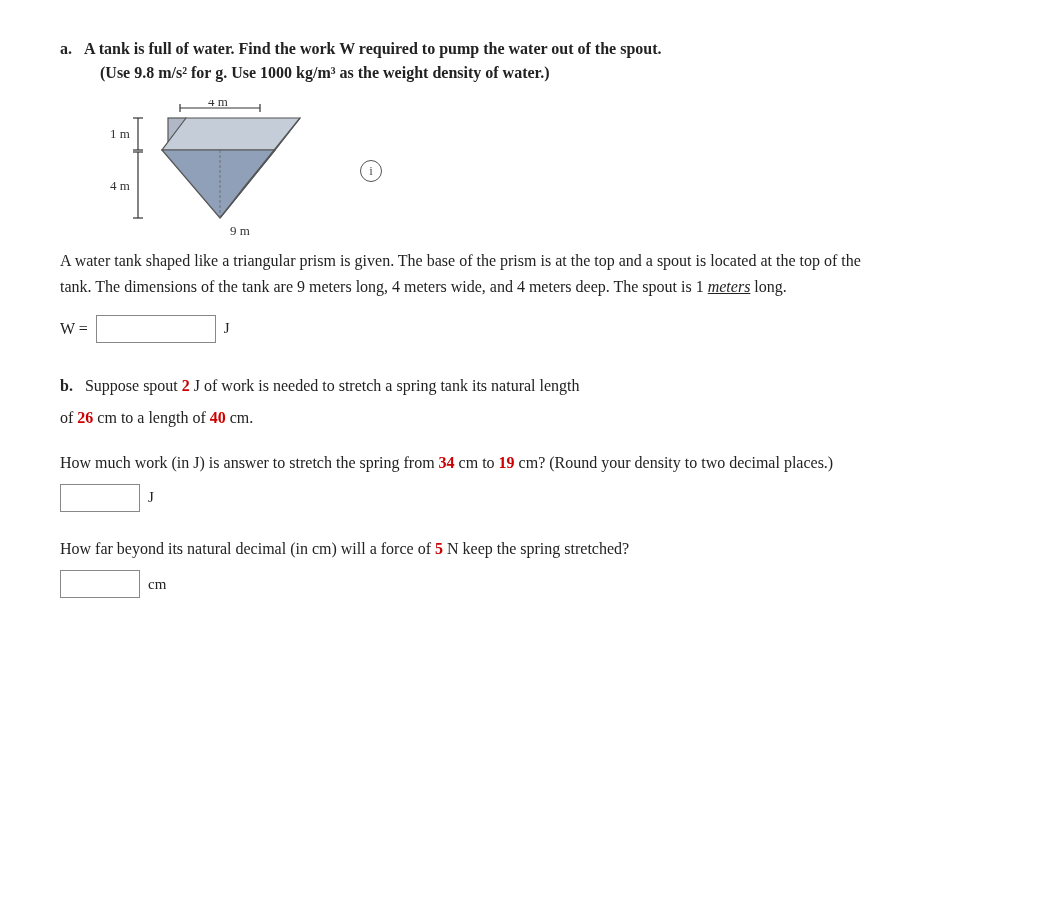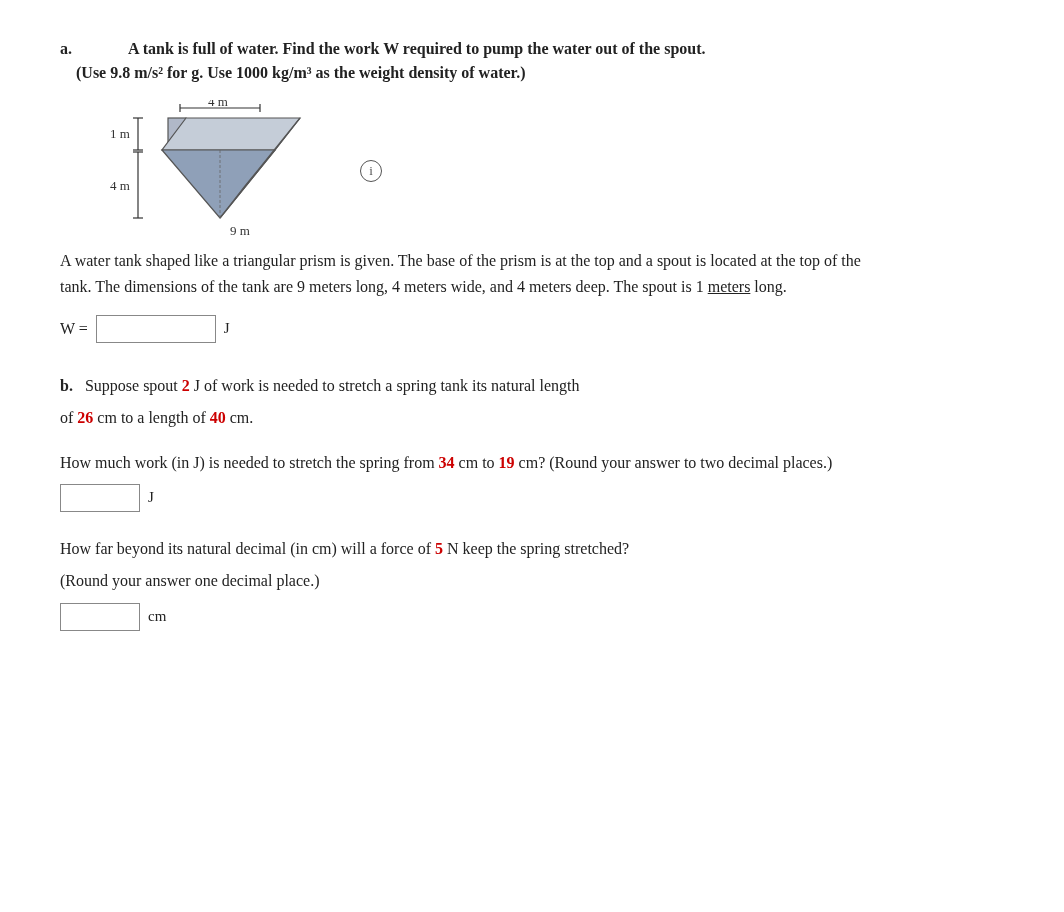--- a/index.html
+++ b/index.html
@@ -12,37 +12,37 @@
     }
     .problem-a { margin-bottom: 30px; }
     .diagram-area { display: flex; align-items: flex-start; margin: 18px 0 18px 40px; position: relative; }
     .tank-diagram { position: relative; width: 220px; height: 130px; margin-right: 30px; }
     .info-circle { width: 22px; height: 22px; border-radius: 50%; border: 1.5px solid #555; display: inline-flex; align-items: center; justify-content: center; font-size: 13px; color: #555; margin-top: 60px; margin-left: 10px; }
     .answer-row { display: flex; align-items: center; gap: 8px; margin: 14px 0 24px 0; }
     .answer-input { width: 120px; height: 28px; border: 1px solid #888; outline: none; padding: 2px 4px; font-size: 15px; }
     .answer-input-sm { width: 80px; height: 28px; border: 1px solid #888; outline: none; padding: 2px 4px; font-size: 15px; }
     .unit-label { font-size: 15px; }
     .highlight-red { color: #c00; font-weight: bold; }
-    .underline { text-decoration: underline; }
+    .underline { text-decoration: underline; font-style: italic; }
     .problem-b { margin-top: 10px; }
     .section { margin-bottom: 18px; }
     p { line-height: 1.65; margin-bottom: 6px; }
 
     
     svg text { font-family: "Times New Roman", Times, serif; }
   </style>
 </head>
 <body>
 
 <div class="problem-a">
   <div style="margin-bottom:6px;">
     <span style="font-weight:bold; margin-right:8px;">a.</span>
-    <span style="font-weight:bold;margin-left:44px;">A tank is full of water. Find the work W required to pump the water out of the spout.</span>
+    <span style="font-weight:bold;">A tank is full of water. Find the work W required to pump the water out of the spout.</span>
   </div>
-  <div style="font-weight:bold; margin-left: 16px; margin-bottom: 10px;">(Use 9.8 m/s² for g. Use 1000 kg/m³ as the weight density of water.)</div>
+  <div style="font-weight:bold; margin-left: 40px; margin-bottom: 10px;">(Use 9.8 m/s² for g. Use 1000 kg/m³ as the weight density of water.)</div>
 
   <div class="diagram-area">
     <div class="tank-diagram">
       <svg width="220" height="140" viewBox="0 0 220 140">
 
         <line x1="38" y1="18" x2="38" y2="50" stroke="#333" stroke-width="1.2"></line>
         <line x1="33" y1="18" x2="43" y2="18" stroke="#333" stroke-width="1.2"></line>
         <line x1="33" y1="50" x2="43" y2="50" stroke="#333" stroke-width="1.2"></line>
         <text x="10" y="38" font-size="13" fill="#333">1 m</text>
 
@@ -97,38 +97,37 @@
       <span>of </span>
       <span class="highlight-red">26</span>
       <span> cm to a length of </span>
       <span class="highlight-red">40</span>
       <span> cm.</span>
     </p>
   </div>
 
   <div class="section">
     <p>
-      <span>How much work (in J) is needed to stretch the spring from </span>
+      <span>How much work (in J) is answer to stretch the spring from </span>
       <span class="highlight-red">34</span>
       <span> cm to </span>
       <span class="highlight-red">19</span>
-      <span> cm? (Round your answer to two decimal places.)</span>
+      <span> cm? (Round your density to two decimal places.)</span>
     </p>
     <p></p>
     <div class="answer-row" style="margin-top:8px;">
       <input class="answer-input-sm" type="text" value="" style="">
       <span class="unit-label">J</span>
     </div>
   </div>
 
   <div class="section" style="margin-top:8px;">
     <p>
       <span>How far beyond its natural decimal (in cm) will a force of </span>
       <span class="highlight-red">5</span>
       <span> N keep the spring stretched?</span>
     </p>
-    <p>(Round your answer one decimal place.)</p>
     <div class="answer-row" style="margin-top:8px;">
       <input class="answer-input-sm" type="text" value="" style="">
       <span class="unit-label">cm</span>
     </div>
   </div>
 </div>
 
 </body></html>

